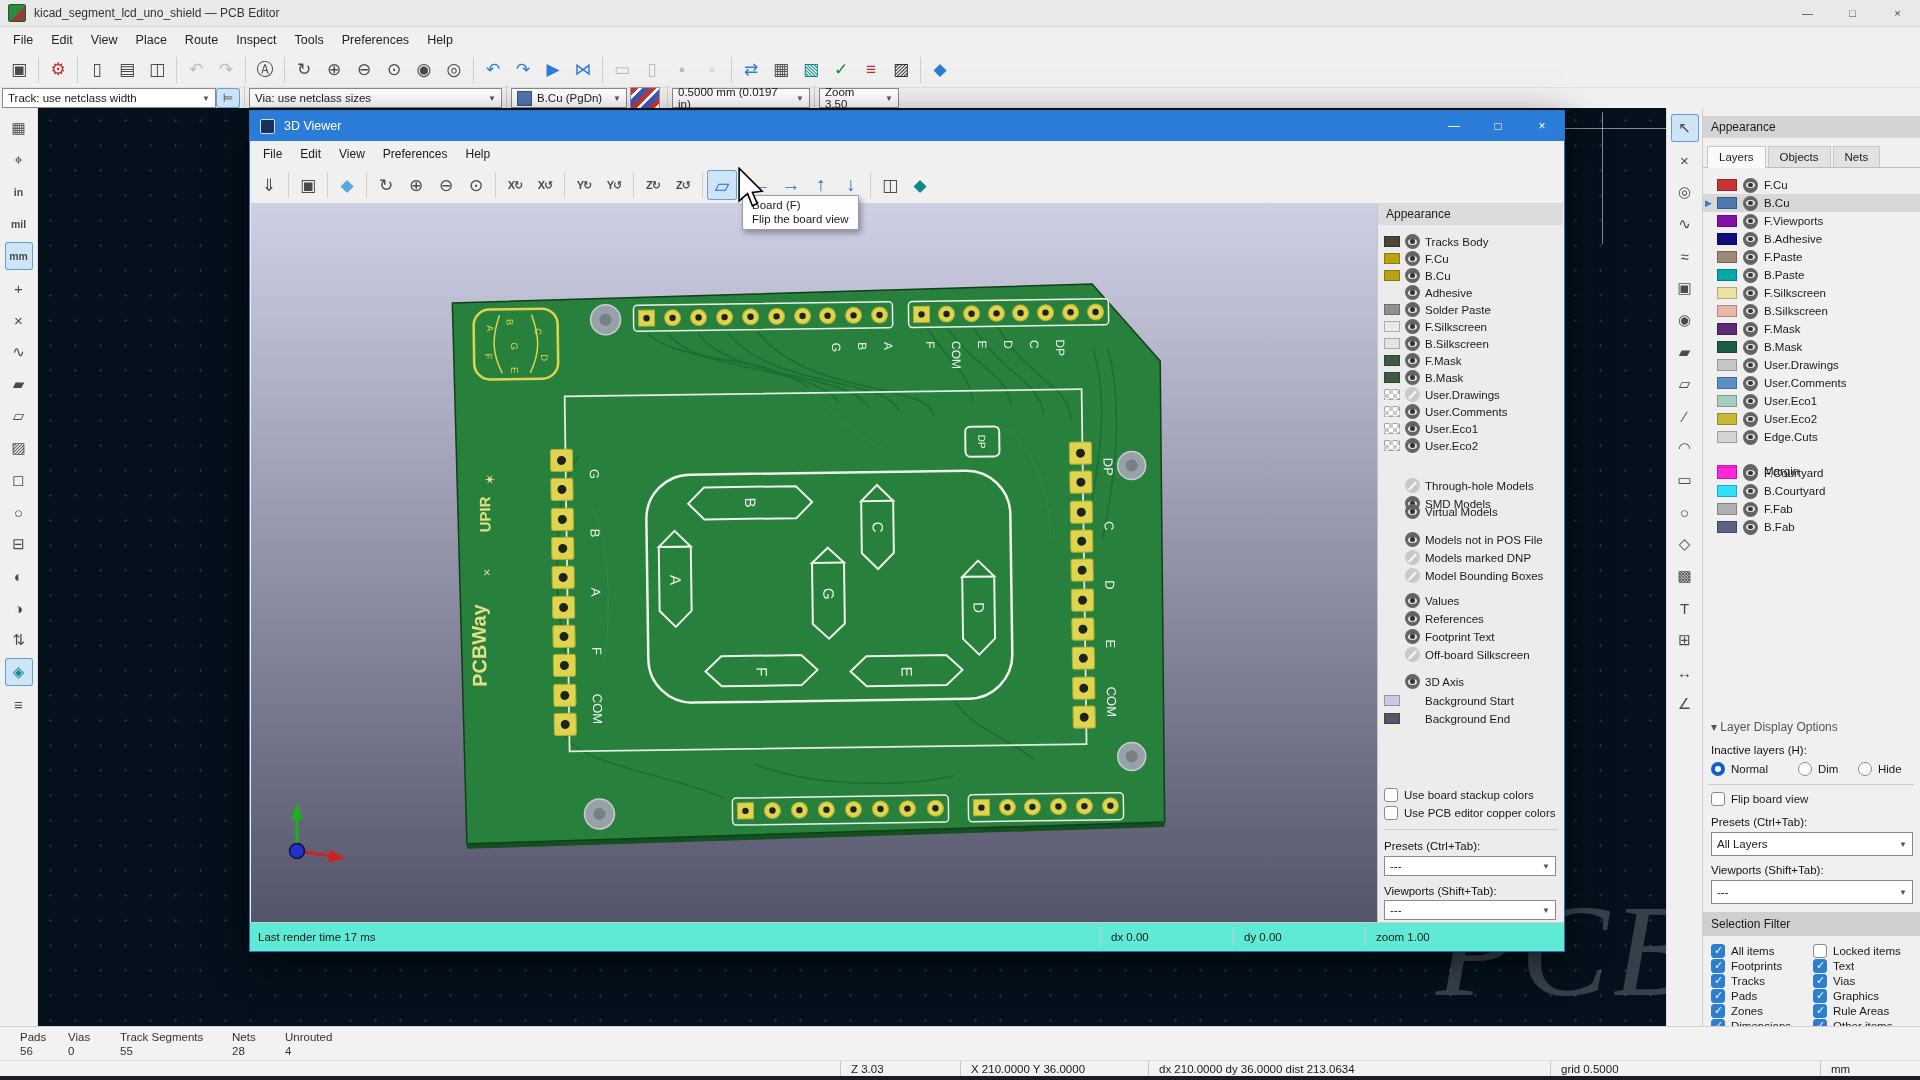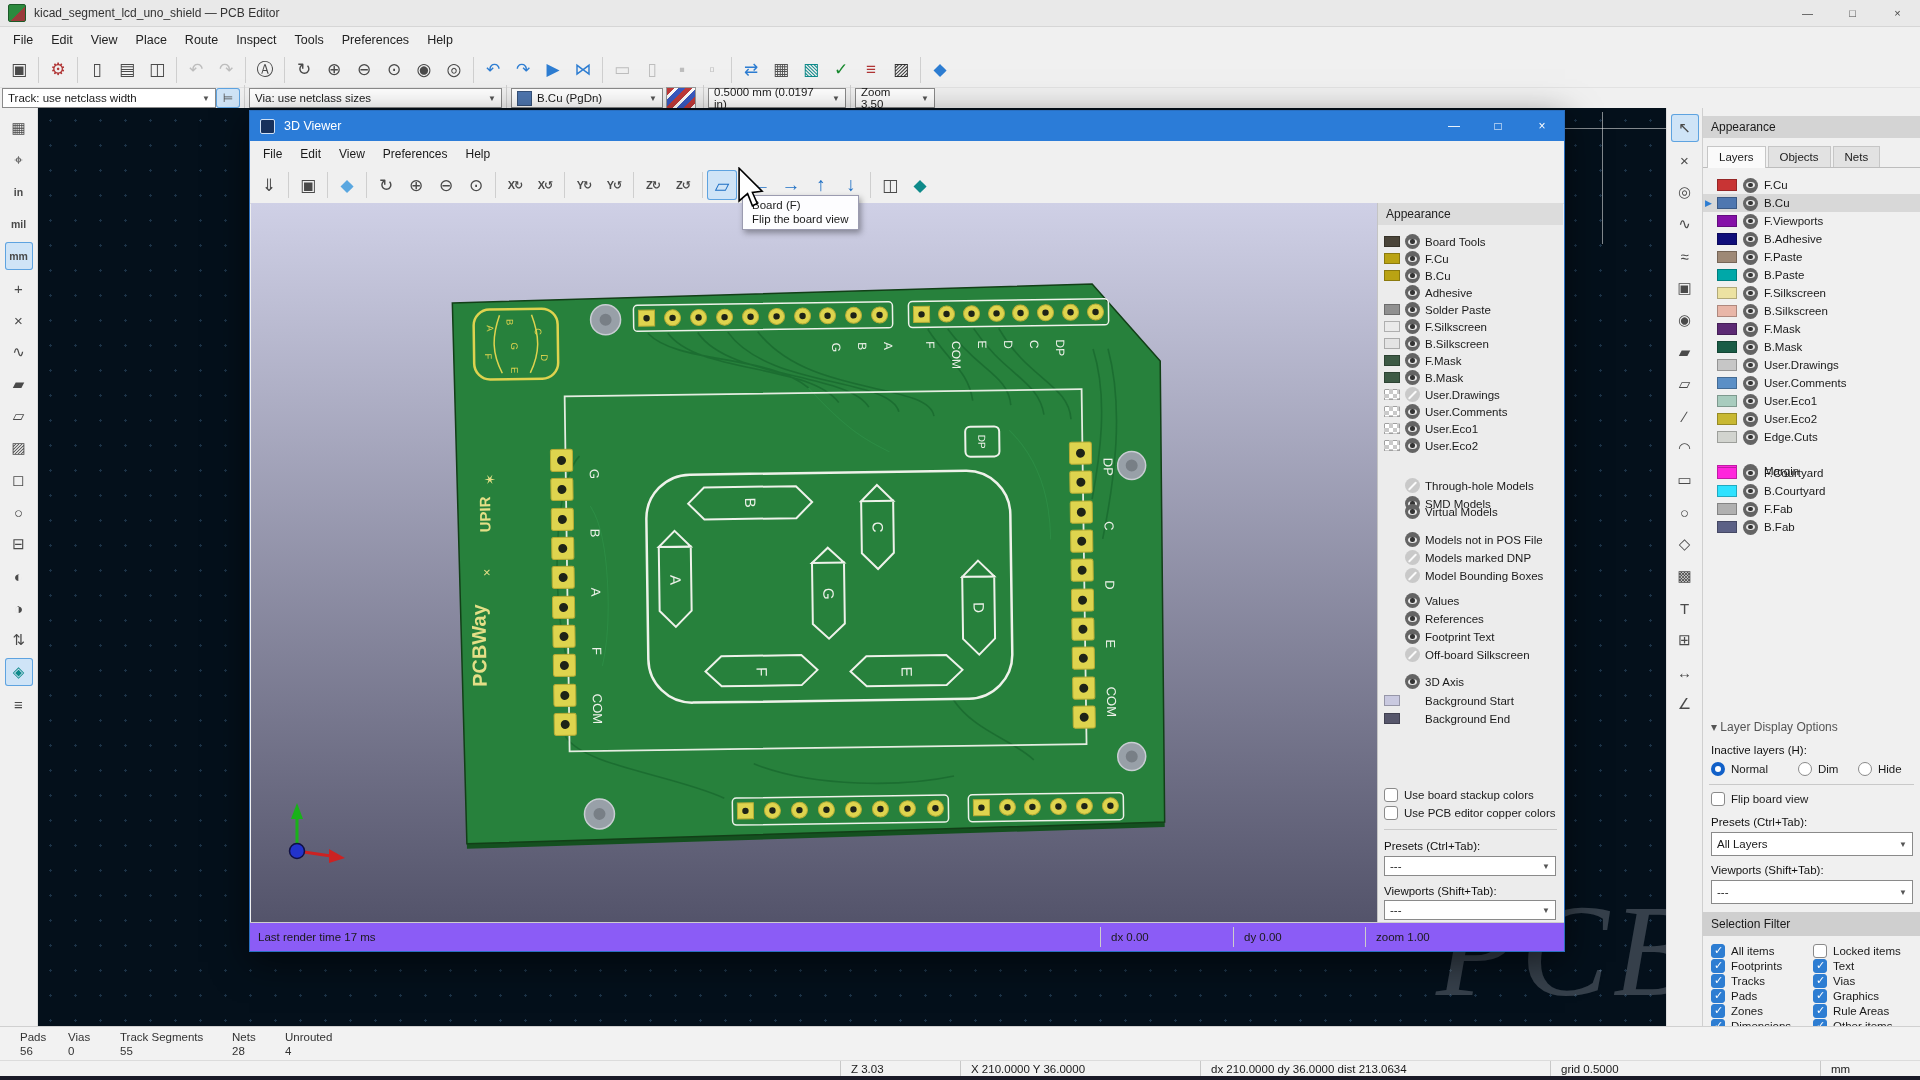--- a/index.html
+++ b/index.html
@@ -69,21 +69,21 @@
      background-image:linear-gradient(45deg,#c9c9c9 25%,transparent 25%,transparent 75%,#c9c9c9 75%),
                       linear-gradient(45deg,#c9c9c9 25%,#ffffff 25%,#ffffff 75%,#c9c9c9 75%);
      background-size:8px 8px;background-position:0 0,4px 4px;}
   .eye{width:15px;height:15px;border-radius:50%;background:#646464;position:relative;flex:none;}
   .eye::before{content:"";position:absolute;left:3px;top:4.5px;right:3px;bottom:4.5px;background:#e9e9e9;border-radius:50%;}
   .eye::after{content:"";position:absolute;left:5.4px;top:5.4px;width:4.2px;height:4.2px;background:#333;border-radius:50%;}
   .eye.off{background:#c9c9c9;}
   .eye.off::before{background:transparent;}
   .eye.off::after{left:2px;top:6.5px;width:11px;height:2px;border-radius:1px;background:#fafafa;transform:rotate(-45deg);}
   .eye.hidden{visibility:hidden;}
-  .s3d{position:absolute;left:0;bottom:0;right:0;height:28px;background:#8b5cf6;border-top:1px solid #cdcdcd;
+  .s3d{position:absolute;left:0;bottom:0;right:0;height:28px;background:#5eead4;border-top:1px solid #cdcdcd;
        display:flex;align-items:center;font-size:11.5px;}
   .s3d .cell{position:absolute;top:4px;bottom:4px;display:flex;align-items:center;padding-left:10px;border-left:1px solid #cdcdcd;}
   
   .apanel{left:1702px;top:108px;width:218px;height:918px;background:#f0f0f0;border-left:1px solid #cfcfcf;box-sizing:border-box;overflow:hidden;}
   .ahead{position:absolute;left:0;right:0;height:22px;background:#d4d4d4;line-height:22px;padding-left:8px;font-size:12px;}
   .tabs{position:absolute;left:0;right:0;height:26px;display:flex;align-items:flex-end;padding-left:4px;border-bottom:1px solid #bdbdbd;box-sizing:border-box;}
   .tab{padding:4px 11px;font-size:11.5px;background:#e2e2e2;border:1px solid #c6c6c6;border-bottom:none;margin-right:2px;}
   .tab.active{background:#fafafa;position:relative;top:1px;padding-bottom:5px;}
   .lrow{position:absolute;left:0;right:0;height:18px;display:flex;align-items:center;gap:6px;padding-left:14px;font-size:11.5px;box-sizing:border-box;}
   .lrow.sel{background:#d8d8d8;}
@@ -186,21 +186,21 @@
       <span>Track: use netclass width</span>
         <span class="arr">▼</span>
     </div>
     <span class="tbtn checked" style="width:24px;height:20px;font-size:12px">⊨</span>
     <i class="vsep"></i>
     <div class="combo" style="width:253px">
       <span>Via: use netclass sizes</span>
         <span class="arr">▼</span>
     </div>
     <i class="vsep"></i>
-    <div class="combo" style="width:152px">
+    <div class="combo" style="width:116px">
       <span class="lswatch" style="background: rgb(79, 119, 176);"></span>
       <span>B.Cu (PgDn)</span>
         <span class="arr">▼</span>
     </div>
     <span class="stripedbtn"></span>
     <i class="vsep"></i>
     <div class="combo" style="width:138px">
       <span>0.5000 mm (0.0197 in)</span>
         <span class="arr">▼</span>
     </div>
@@ -537,21 +537,21 @@
         <polygon points="78,646 78,660 94,655" fill="#cc2222"></polygon>
         <circle cx="46" cy="648" r="7.5" fill="#2233cc" stroke="#101044" stroke-width="1.5"></circle>
       </g>
     </svg>
 
     <div class="panel3d">
       <div class="phead">Appearance</div>
       <div class="prow" style="top:30px">
           <span class="sw" style="background: rgb(74, 68, 57);"></span>
           <span class="eye"></span>
-          <span>Board Tools</span>
+          <span>Tracks Body</span>
         </div>
       <div class="prow" style="top:47px">
           <span class="sw" style="background: rgb(186, 163, 19);"></span>
           <span class="eye"></span>
           <span>F.Cu</span>
         </div>
       <div class="prow" style="top:64px">
           <span class="sw" style="background: rgb(186, 163, 19);"></span>
           <span class="eye"></span>
           <span>B.Cu</span>
@@ -915,19 +915,19 @@
         <div>Nets</div>
         <div class="v">28</div>
       </div>
     <div class="stat" style="left:285px">
         <div>Unrouted</div>
         <div class="v">4</div>
       </div>
     <div class="srow">
       <span class="scell" style="left:840px;width:100px">Z 3.03</span>
       <span class="scell" style="left:960px;width:220px">X 210.0000  Y 36.0000</span>
-      <span class="scell" style="left:1200px;width:330px">dx 210.0000  dy 36.0000  dist 213.0634</span>
+      <span class="scell" style="left:1148px;width:330px">dx 210.0000  dy 36.0000  dist 213.0634</span>
       <span class="scell" style="left:1550px;width:250px">grid 0.5000</span>
       <span class="scell" style="left:1820px;width:80px">mm</span>
     </div>
   </div>
   <div class="abs taskstrip"></div>
 </div>
 
 </body></html>

